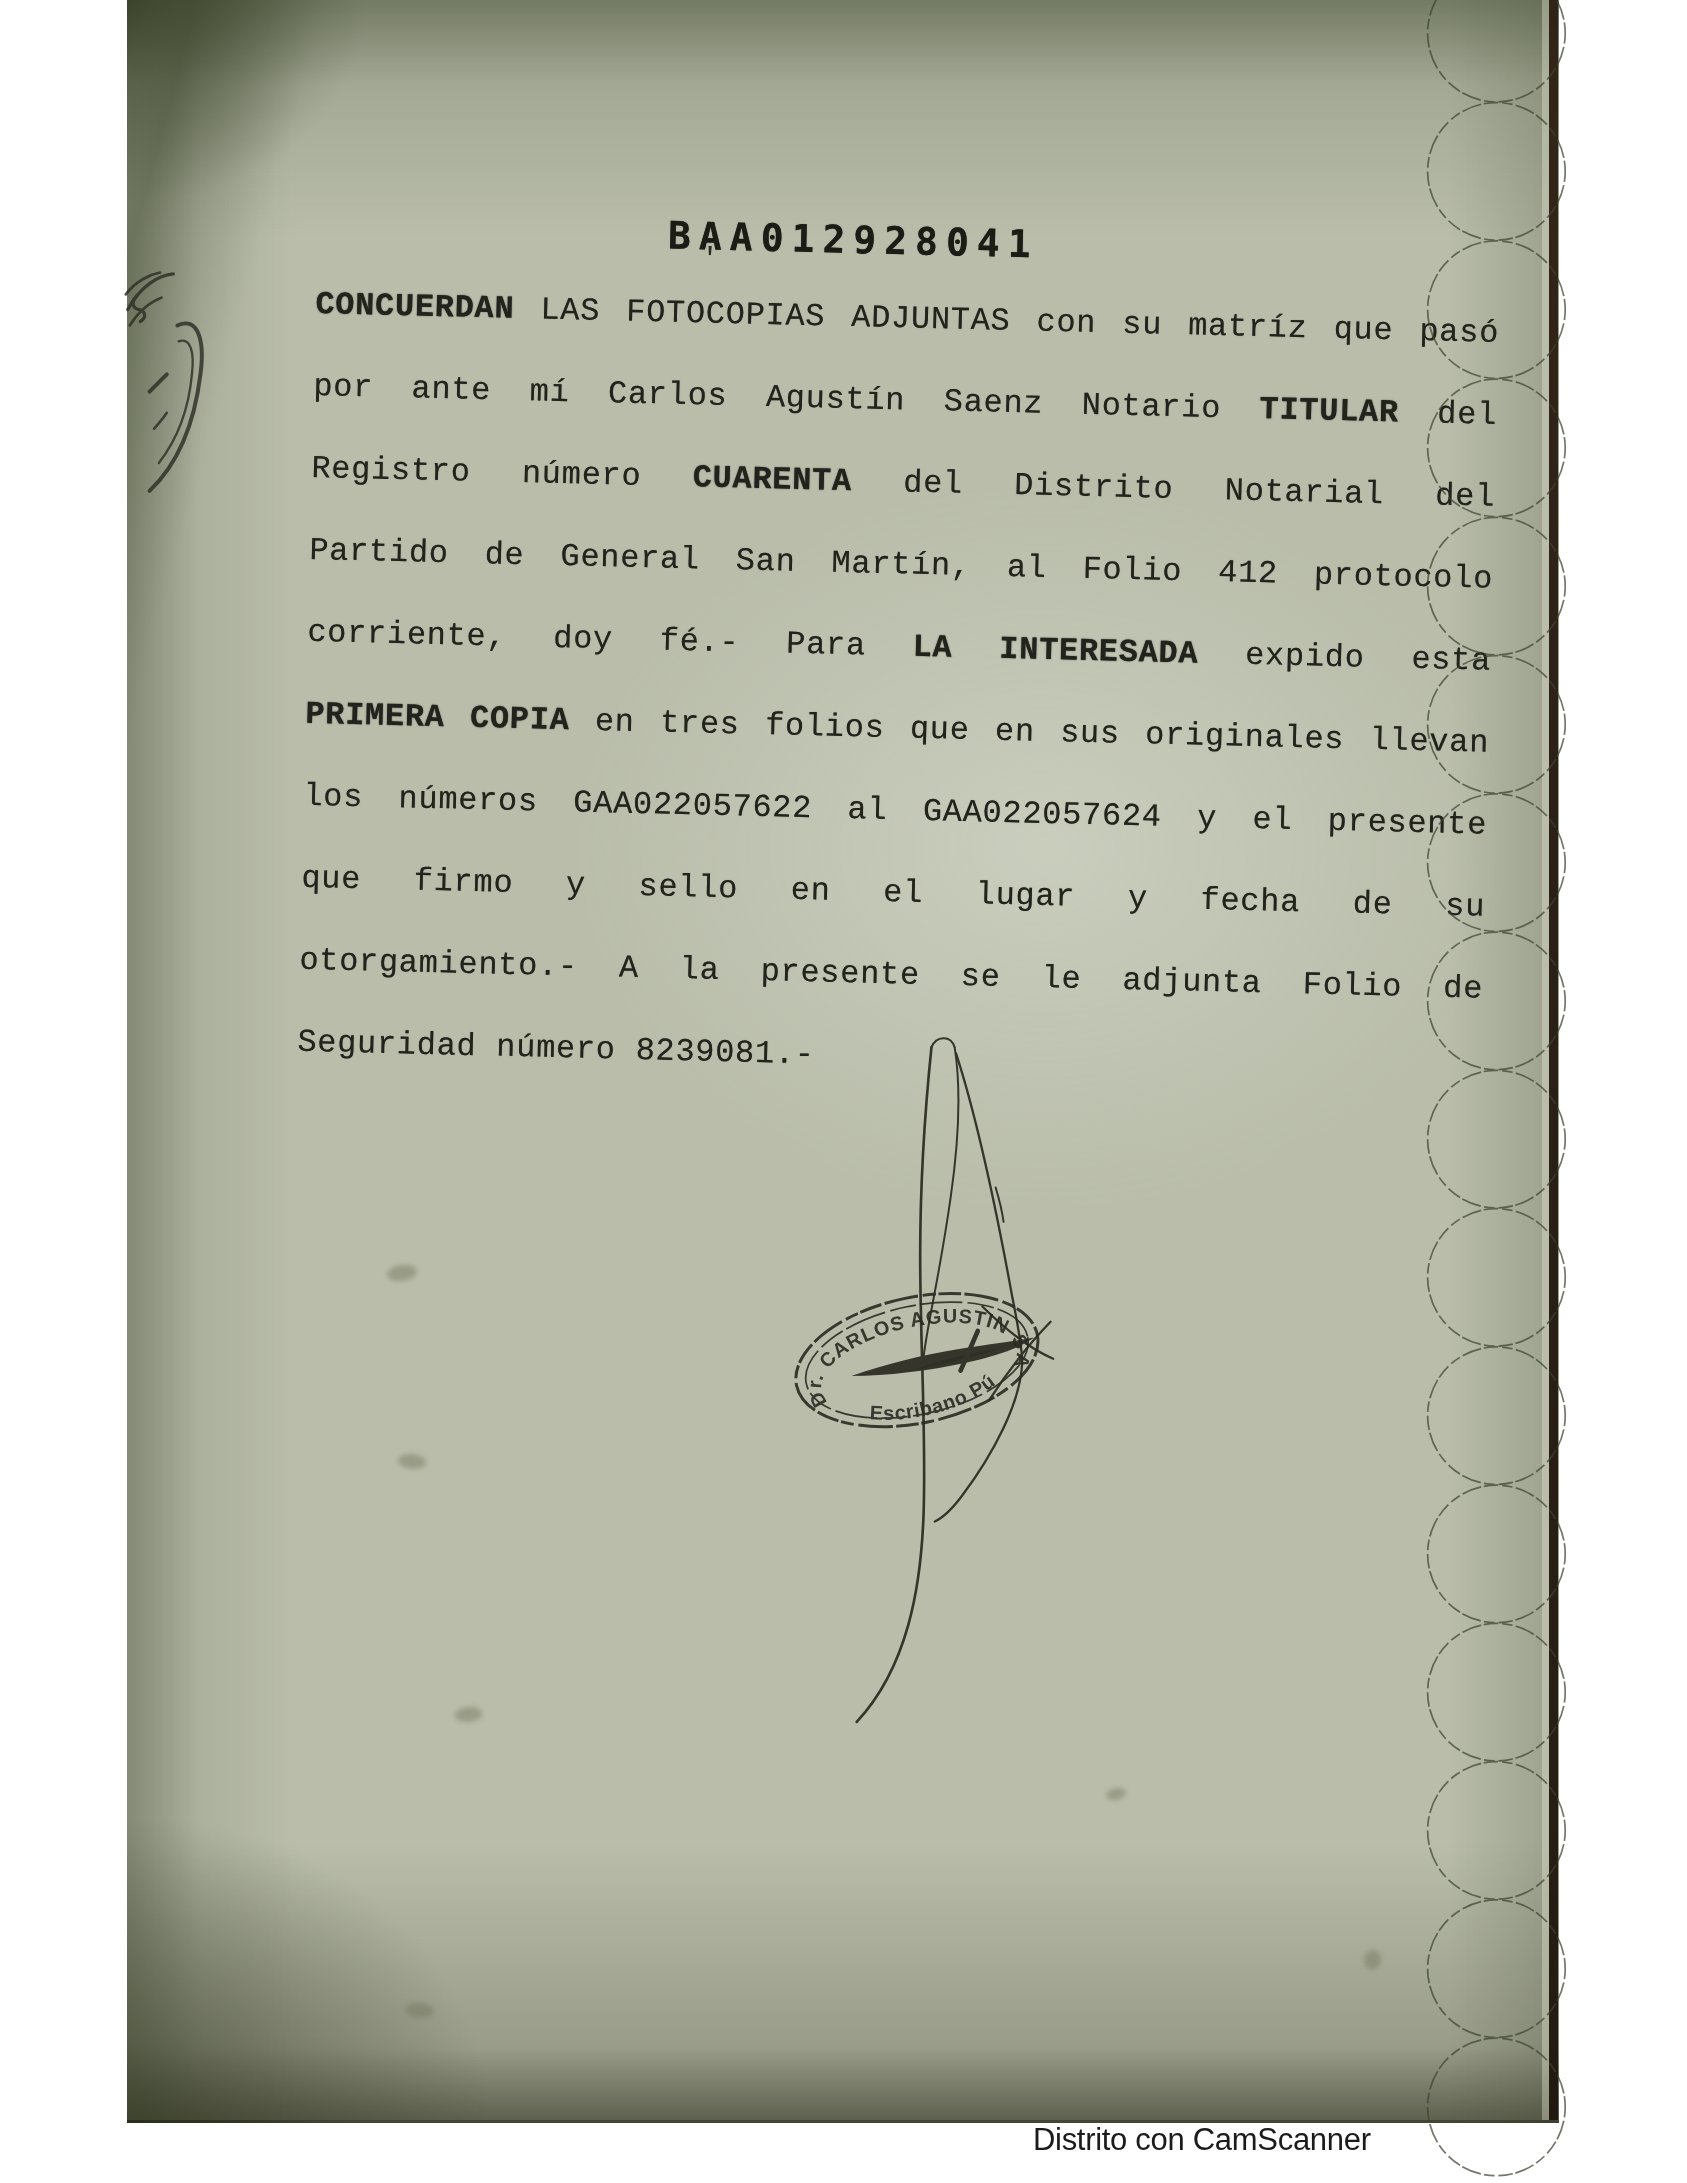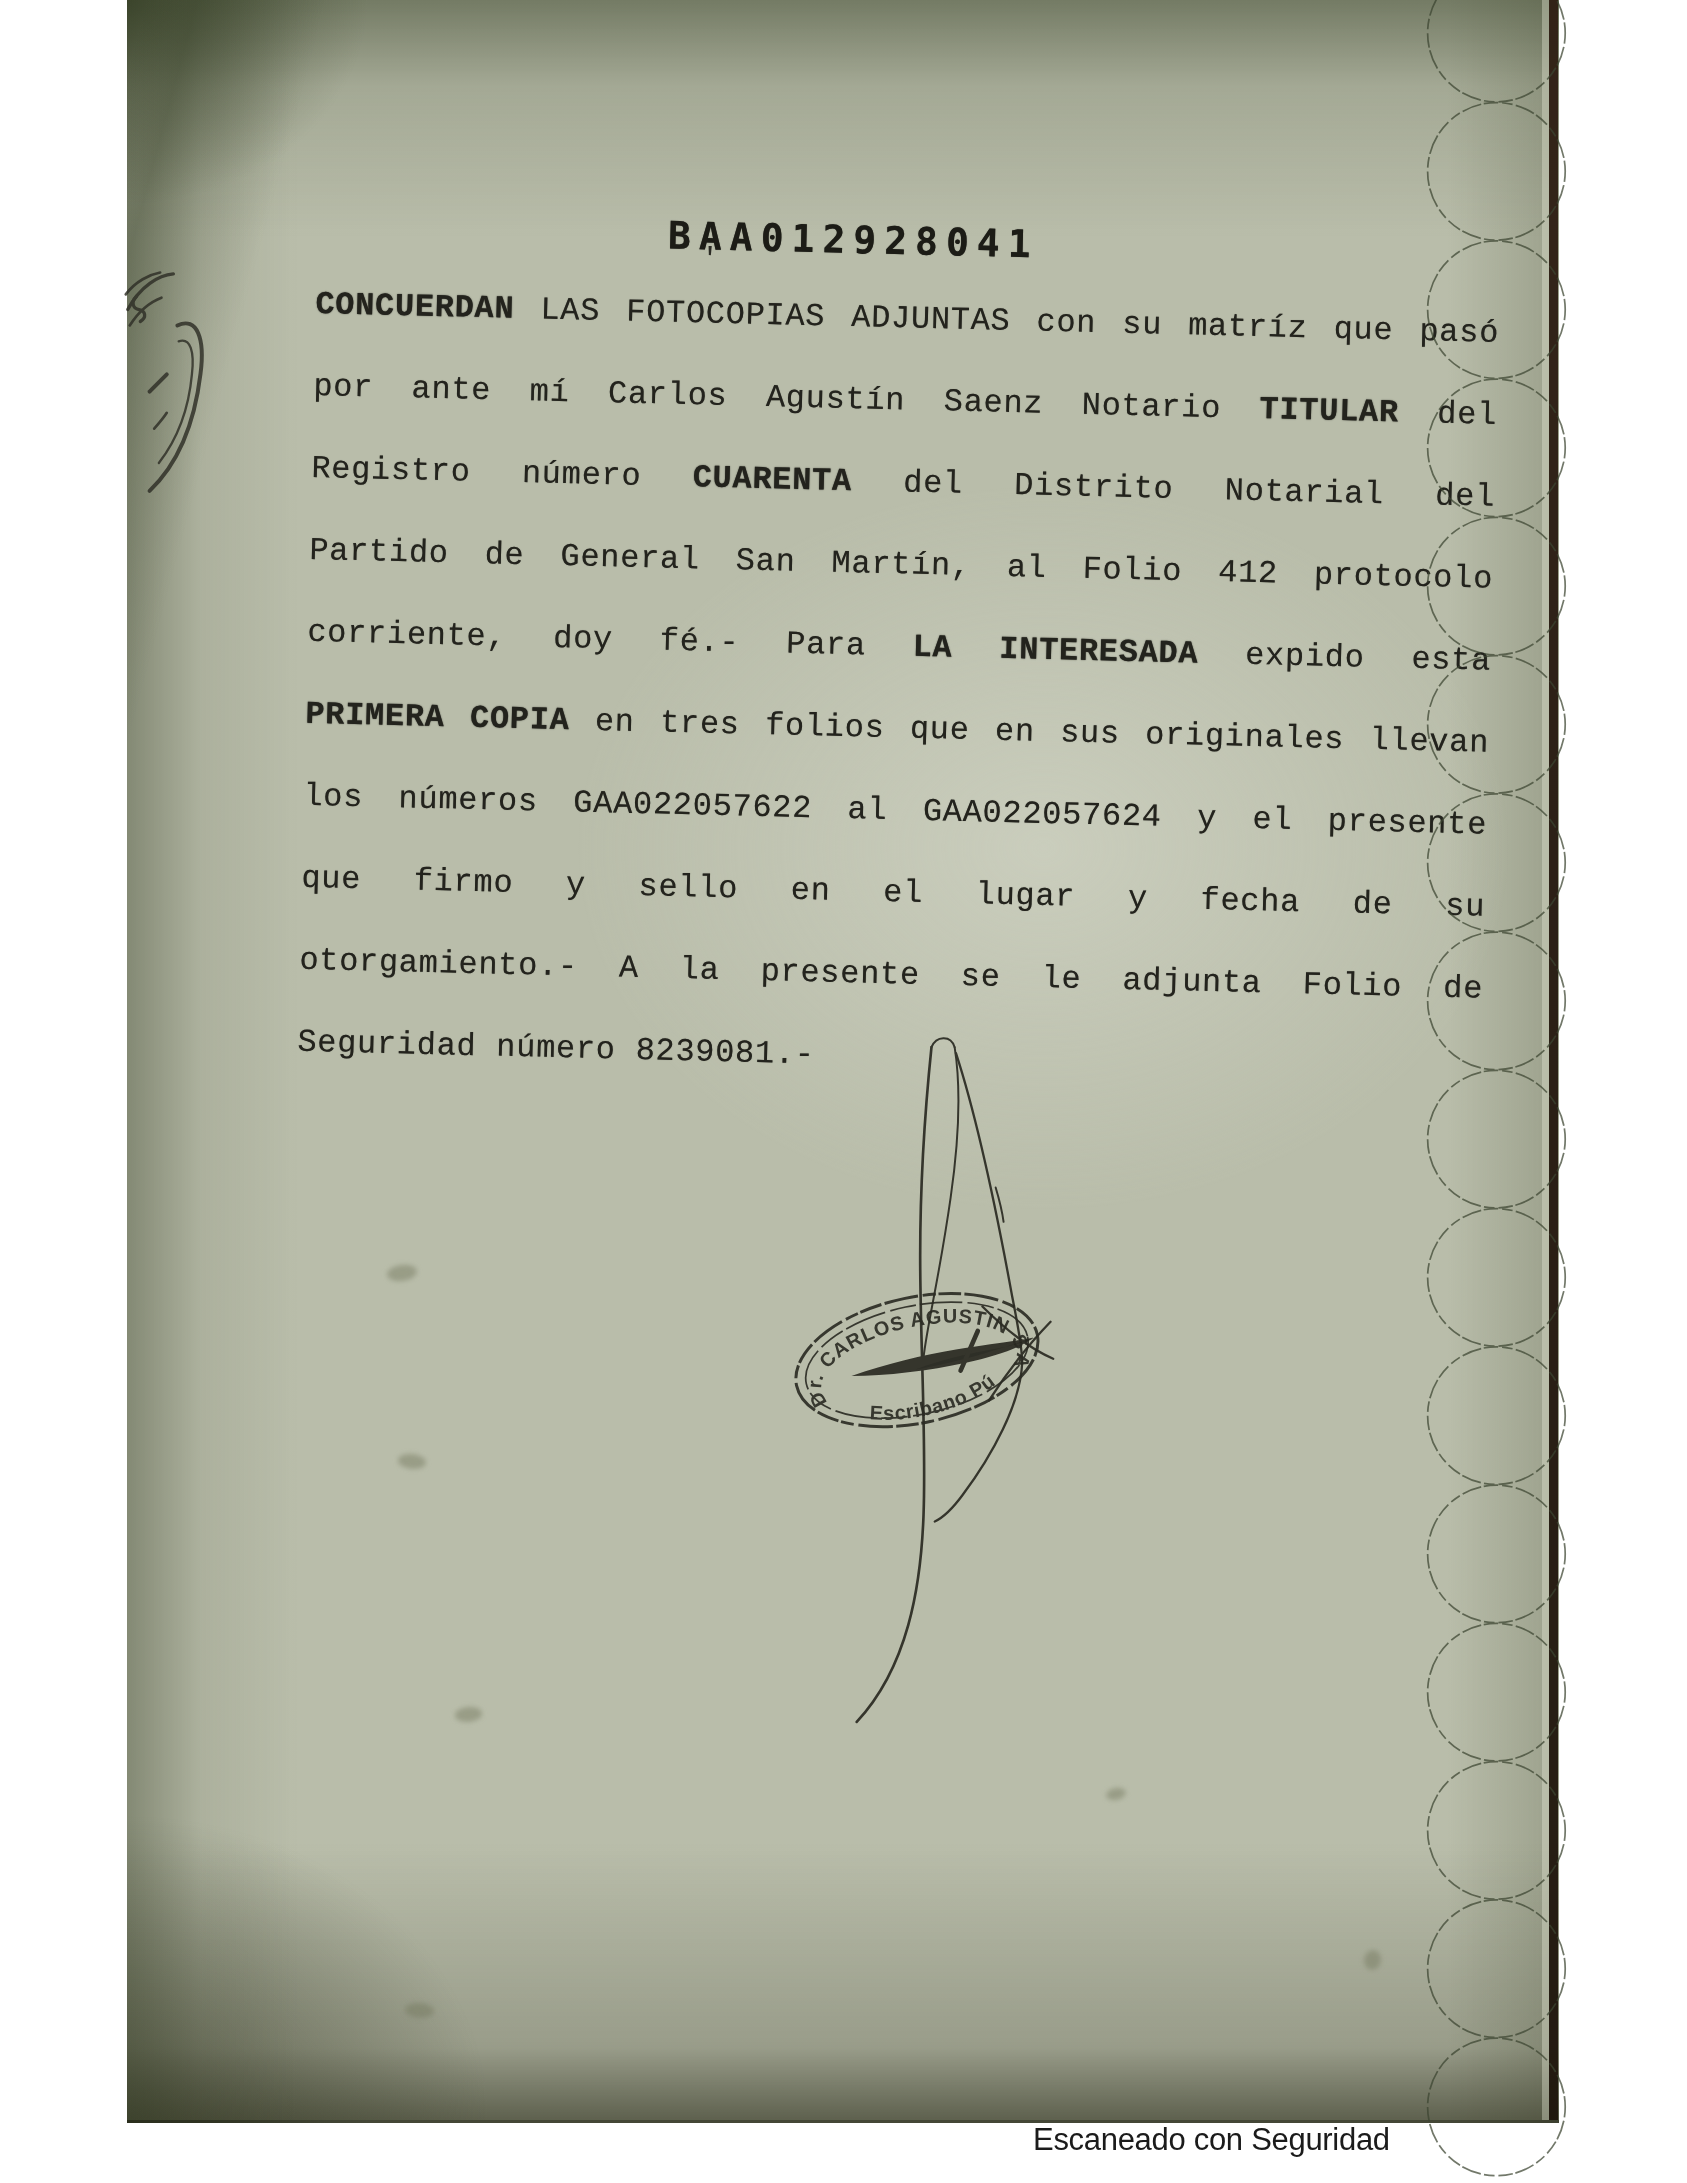--- a/index.html
+++ b/index.html
@@ -148,14 +148,14 @@
     <path stroke-width="3.5" d="M1445,1592 C1480,1700 1510,1850 1530,1960 C1540,2010 1546,2042 1545,2062 C1542,2122 1500,2200 1455,2260 C1441,2279 1426,2294 1413,2300"></path>
     <path stroke-width="3.5" d="M1485,1975 C1520,2010 1560,2040 1592,2054"></path>
     <path stroke-width="3.5" d="M1588,1998 C1555,2032 1520,2078 1495,2117"></path>
     <path stroke-width="3" d="M1505,1795 C1511,1815 1515,1832 1517,1847"></path>
     <path stroke="none" fill="#2a2a22" d="M1287,2080 C1340,2062 1395,2048 1445,2040 C1490,2033 1525,2028 1552,2024 L1562,2022 C1542,2038 1506,2050 1460,2060 C1405,2072 1340,2080 1287,2080 Z"></path>
     <path stroke="none" fill="#23231c" d="M1385,2070 C1420,2056 1465,2046 1510,2038 C1545,2031 1562,2024 1565,2022 L1500,2042 C1462,2054 1420,2064 1385,2070 Z"></path>
     <path stroke-width="7" d="M1452,2072 L1478,2012"></path>
   </g>
 </svg>
 
-<div class="footer-brand">Escaneado con Seguridad</div>
+<div class="footer-brand">Distrito con CamScanner</div>
 
 
 </body></html>

